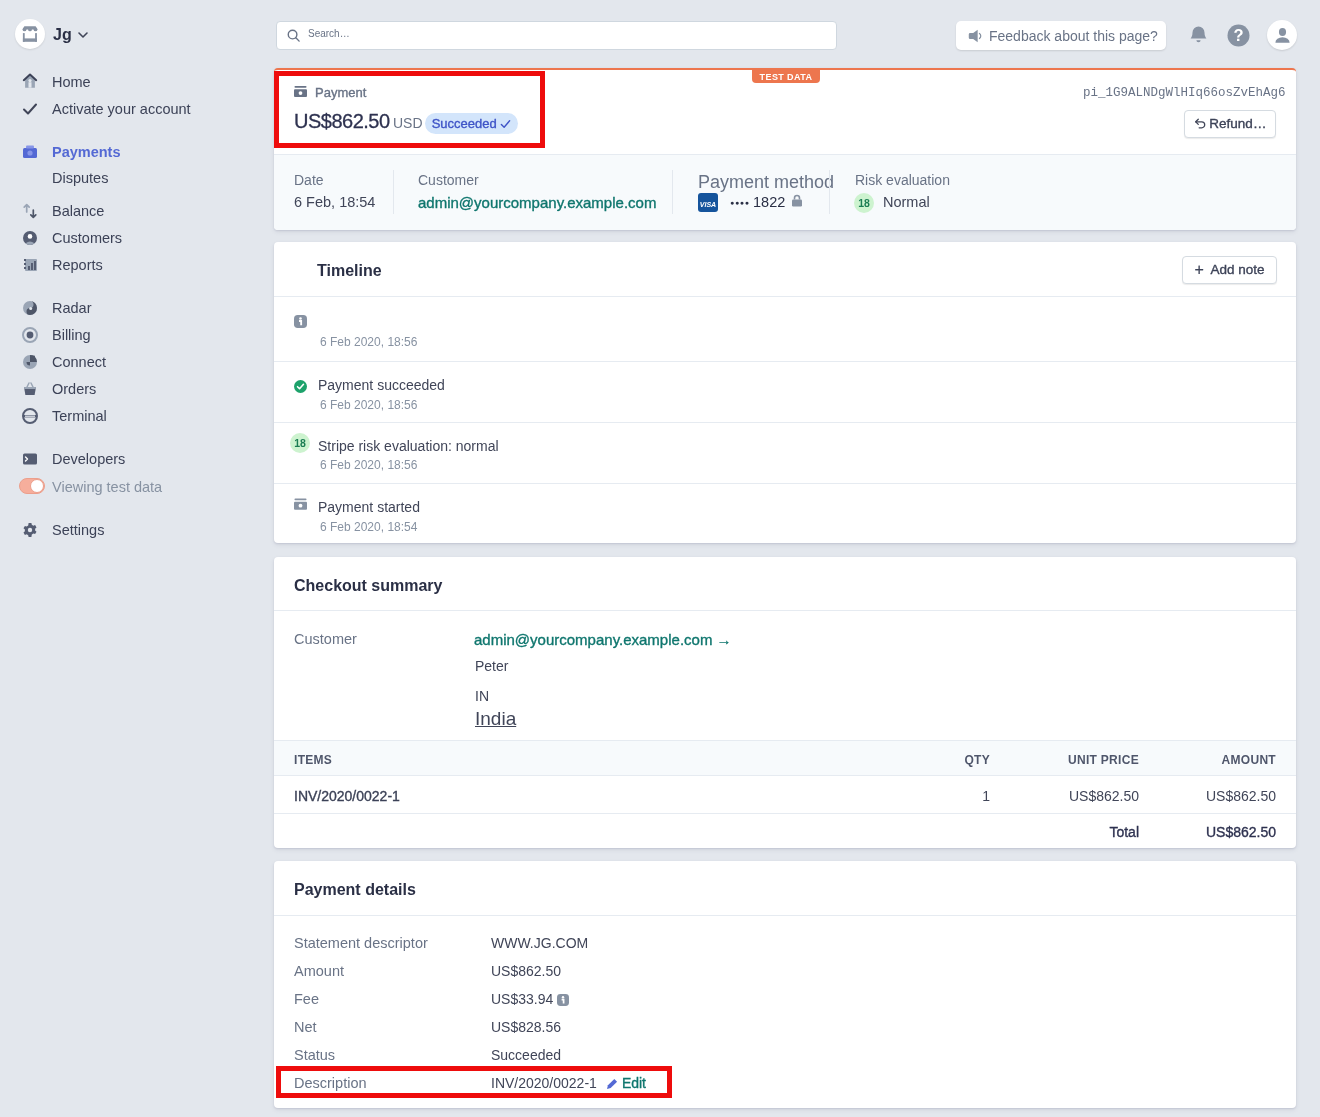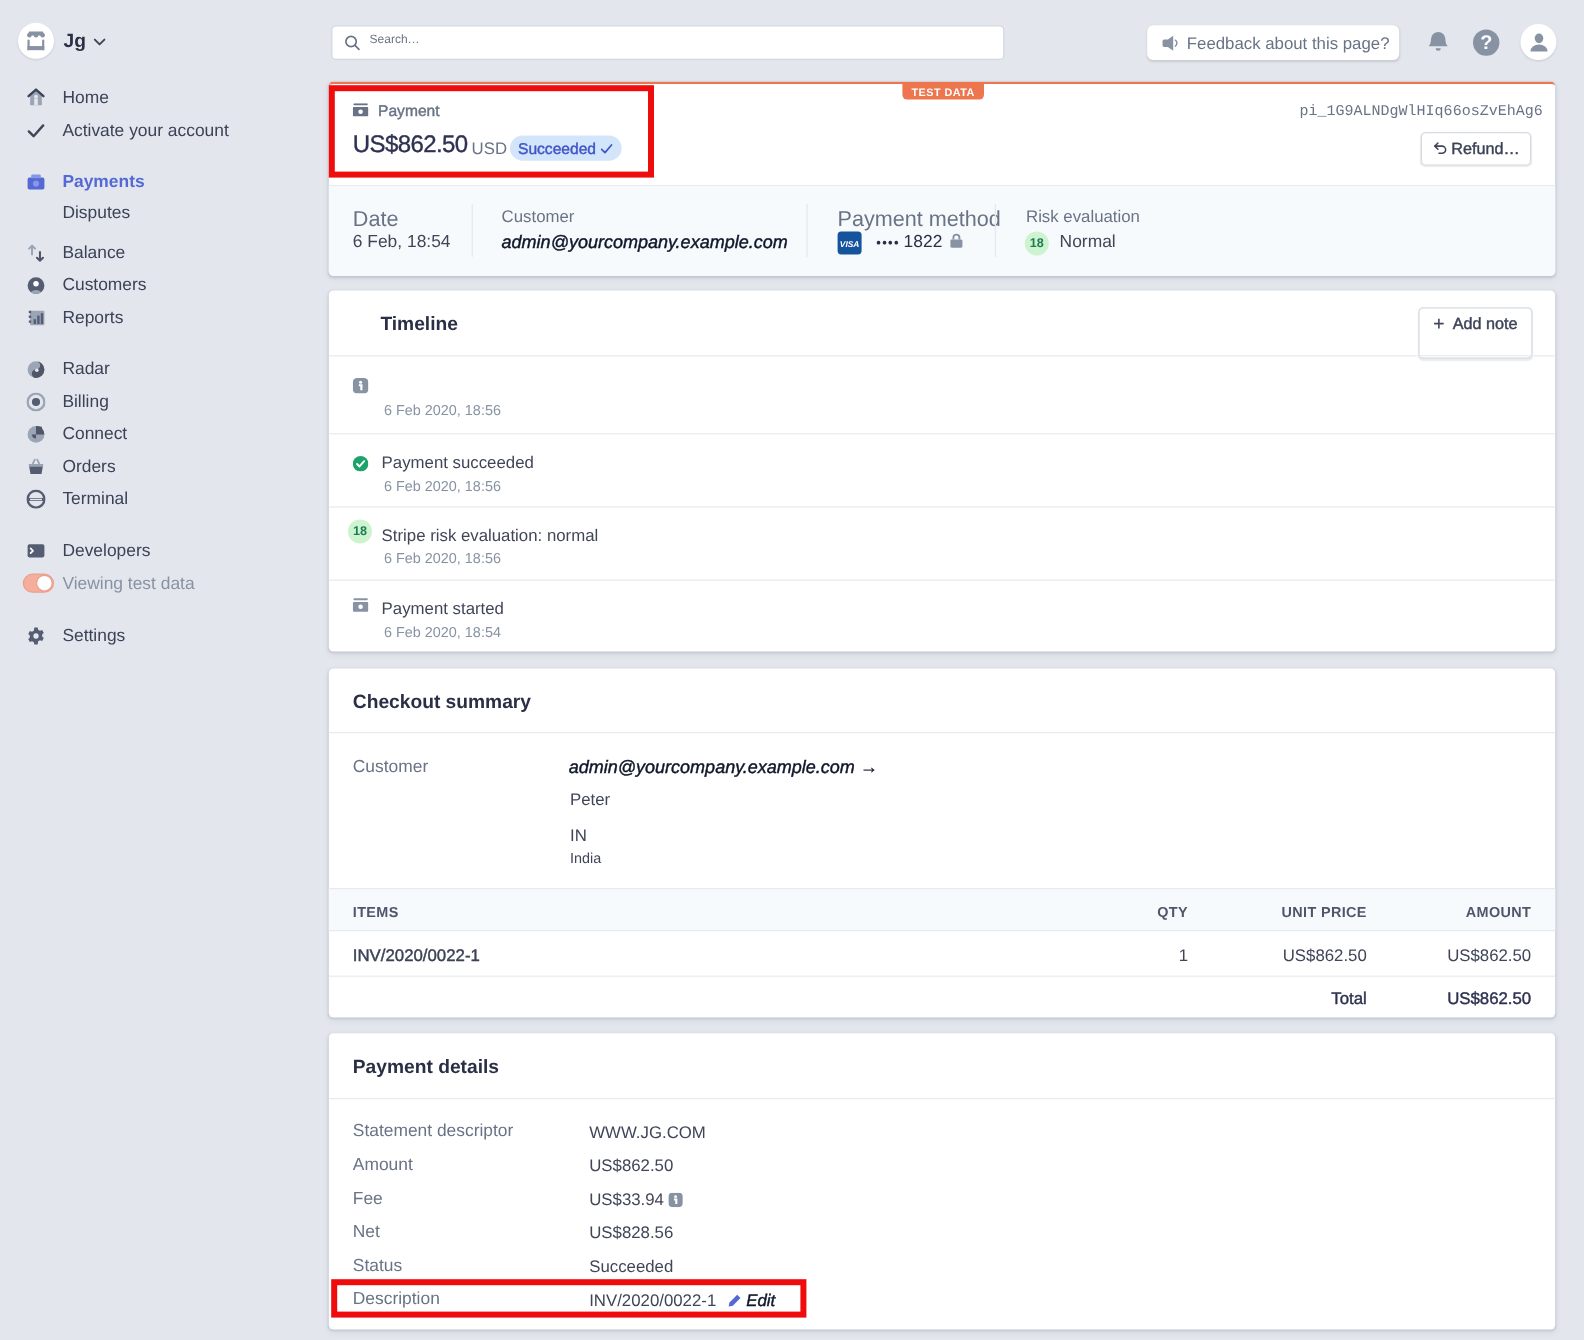--- a/index.html
+++ b/index.html
@@ -3,21 +3,21 @@
 <meta charset="utf-8">
 <style>
   * { margin:0; padding:0; box-sizing:border-box; }
   html,body { width:1320px; height:1117px; overflow:hidden; }
   body { font-family:"Liberation Sans", sans-serif; background:#e3e7ed; position:relative; color:#2a2f45; }
   .abs { position:absolute; }
   .card { position:absolute; left:274px; width:1022px; background:#fff; border-radius:4px;
           box-shadow:0 1px 2px rgba(50,50,93,.13), 0 2px 5px rgba(50,50,93,.08); }
   .gray { color:#697386; }
   .lgray { color:#8792a2; }
-  .link { color:#0f172a; font-weight:400;font-style:italic; -webkit-text-stroke:0.35px currentColor; }
+  .link { color:#0f766e; font-weight:400; -webkit-text-stroke:0.35px currentColor; }
   .navtxt { position:absolute; left:52px; font-size:14.5px; color:#3c4257; white-space:nowrap; line-height:16px; }
   .navico { position:absolute; left:22px; width:16px; height:16px; }
   .vdiv { position:absolute; width:1px; background:#e3e8ee; top:170px; height:44px; }
   .hdiv { position:absolute; left:0; right:0; height:1px; background:#e6ebf1; }
   .redbox { position:absolute; border:5px solid #ee0c0c; z-index:40; }
   .semib { font-weight:400; -webkit-text-stroke:0.35px currentColor; }
 </style>
 </head>
 <body>
 
@@ -184,21 +184,21 @@
       </svg></span>
 </div>
 <div class="abs gray" style="left:1083px;top:86px;width:193px;font-size:12.5px;font-family:'Liberation Mono',monospace;text-align:right;">pi_1G9ALNDgWlHIq66osZvEhAg6</div>
 <div class="abs" style="left:1184px;top:110px;width:92px;height:28px;background:#fff;border:1px solid #d5dbe1;border-radius:4px;box-shadow:0 1px 1px rgba(0,0,0,.08);text-align:center;">
   <span class="semib" style="font-size:13.5px;color:#3c4257;line-height:26px;"><svg width="12" height="11" viewBox="0 0 14 12" style="vertical-align:-1px;">
         <path d="M5 1L2 4l3 3" stroke="#404558" stroke-width="1.5" fill="none" stroke-linecap="round" stroke-linejoin="round"></path>
         <path d="M2 4h7a3.5 3.5 0 0 1 0 7H6" stroke="#404558" stroke-width="1.5" fill="none" stroke-linecap="round"></path>
       </svg> Refund…</span>
 </div>
 
-<div class="abs gray" style="left:294px;top:172px;font-size:18px;">Date</div>
+<div class="abs gray" style="left:294px;top:172px;font-size:14px;">Date</div>
 <div class="abs" style="left:294px;top:194px;font-size:14.5px;color:#404558;">6 Feb, 18:54</div>
 <div class="vdiv" style="left:393px;"></div>
 <div class="abs gray" style="left:418px;top:172px;font-size:14px;">Customer</div>
 <div class="abs link" style="left:418px;top:194px;font-size:15px;">admin@yourcompany.example.com</div>
 <div class="vdiv" style="left:672px;"></div>
 <div class="abs gray" style="left:698px;top:172px;font-size:18px;">Payment method</div>
 <div class="abs" style="left:698px;top:193px;width:20px;height:19px;background:#15549c;border-radius:3px;text-align:center;"><span style="font-size:7px;font-weight:700;font-style:italic;color:#fff;line-height:19px;">VISA</span></div>
 <div class="abs" style="left:730px;top:199px;font-size:7px;letter-spacing:0.7px;color:#2a2f45;">●●●●</div>
 <div class="abs" style="left:753px;top:194px;font-size:14.5px;color:#2a2f45;">1822</div>
 <svg class="abs" style="left:791px;top:194px;" width="12" height="13" viewBox="0 0 12 13">
@@ -207,21 +207,21 @@
   </svg>
 <div class="vdiv" style="left:829px;"></div>
 <div class="abs gray" style="left:855px;top:172px;font-size:14px;">Risk evaluation</div>
 <div class="abs" style="left:854px;top:193px;width:20px;height:20px;border-radius:50%;background:#cdf3cf;text-align:center;"><span style="font-size:10.5px;font-weight:700;color:#1b7d53;line-height:20px;">18</span></div>
 <div class="abs" style="left:883px;top:194px;font-size:14.5px;color:#404558;">Normal</div>
 
 <div class="redbox" style="left:274px;top:71px;width:271px;height:77px;"></div>
 
 <div class="card" style="top:242px;height:301px;">
   <div class="abs" style="left:20px;top:20px;font-size:16px;font-weight:700;margin-left:23px;">Timeline</div>
-  <div class="abs" style="right:19px;top:14px;width:95px;height:43px;background:#fff;border:1px solid #d5dbe1;border-radius:4px;box-shadow:0 1px 1px rgba(0,0,0,.08);text-align:center;">
+  <div class="abs" style="right:19px;top:14px;width:95px;height:28px;background:#fff;border:1px solid #d5dbe1;border-radius:4px;box-shadow:0 1px 1px rgba(0,0,0,.08);text-align:center;">
     <span class="semib" style="font-size:13.5px;color:#3c4257;line-height:26px;"><span style="font-size:16px;-webkit-text-stroke:0.2px currentColor;vertical-align:-1px;">+</span>&nbsp; Add note</span>
   </div>
   <div class="hdiv" style="top:54px;"></div>
   <div class="hdiv" style="top:119px;"></div>
   <div class="hdiv" style="top:180px;"></div>
   <div class="hdiv" style="top:241px;"></div>
 
   <svg class="abs" style="left:20px;top:73px;" width="13" height="13" viewBox="0 0 14 14">
       <rect x="0" y="0" width="14" height="14" rx="4" fill="#8792a2"></rect>
       <circle cx="7" cy="3.8" r="1.4" fill="#fff"></circle>
@@ -249,21 +249,21 @@
   <div class="abs lgray" style="left:46px;top:278px;font-size:12px;">6 Feb 2020, 18:54</div>
 </div>
 
 <div class="card" style="top:557px;height:291px;">
   <div class="abs" style="left:20px;top:20px;font-size:16px;font-weight:700;">Checkout summary</div>
   <div class="hdiv" style="top:53px;"></div>
   <div class="abs gray" style="left:20px;top:74px;font-size:14.5px;">Customer</div>
   <div class="abs link" style="left:200px;top:74px;font-size:15px;">admin@yourcompany.example.com <span style="-webkit-text-stroke:0.2px currentColor;">→</span></div>
   <div class="abs" style="left:201px;top:101px;font-size:14px;color:#404558;">Peter</div>
   <div class="abs" style="left:201px;top:131px;font-size:14px;color:#404558;">IN</div>
-  <div class="abs" style="left:201px;top:151px;font-size:12px;color:#404558;">India</div>
+  <div class="abs" style="left:201px;top:151px;font-size:19px;color:#404558;text-decoration:underline;">India</div>
   <div class="abs" style="left:0;right:0;top:183px;height:36px;background:#f7fafc;border-top:1px solid #e6ebf1;border-bottom:1px solid #e6ebf1;"></div>
   <div class="abs" style="left:20px;top:196px;font-size:12px;font-weight:700;color:#4f566b;letter-spacing:.3px;">ITEMS</div>
   <div class="abs" style="right:306px;top:196px;font-size:12px;font-weight:700;color:#4f566b;letter-spacing:.3px;">QTY</div>
   <div class="abs" style="right:157px;top:196px;font-size:12px;font-weight:700;color:#4f566b;letter-spacing:.3px;">UNIT PRICE</div>
   <div class="abs" style="right:20px;top:196px;font-size:12px;font-weight:700;color:#4f566b;letter-spacing:.3px;">AMOUNT</div>
   <div class="abs semib" style="left:20px;top:231px;font-size:14px;color:#3c4257;">INV/2020/0022-1</div>
   <div class="abs" style="right:306px;top:231px;font-size:14px;color:#404558;">1</div>
   <div class="abs" style="right:157px;top:231px;font-size:14px;color:#404558;">US$862.50</div>
   <div class="abs" style="right:20px;top:231px;font-size:14px;color:#404558;">US$862.50</div>
   <div class="hdiv" style="top:256px;"></div>

